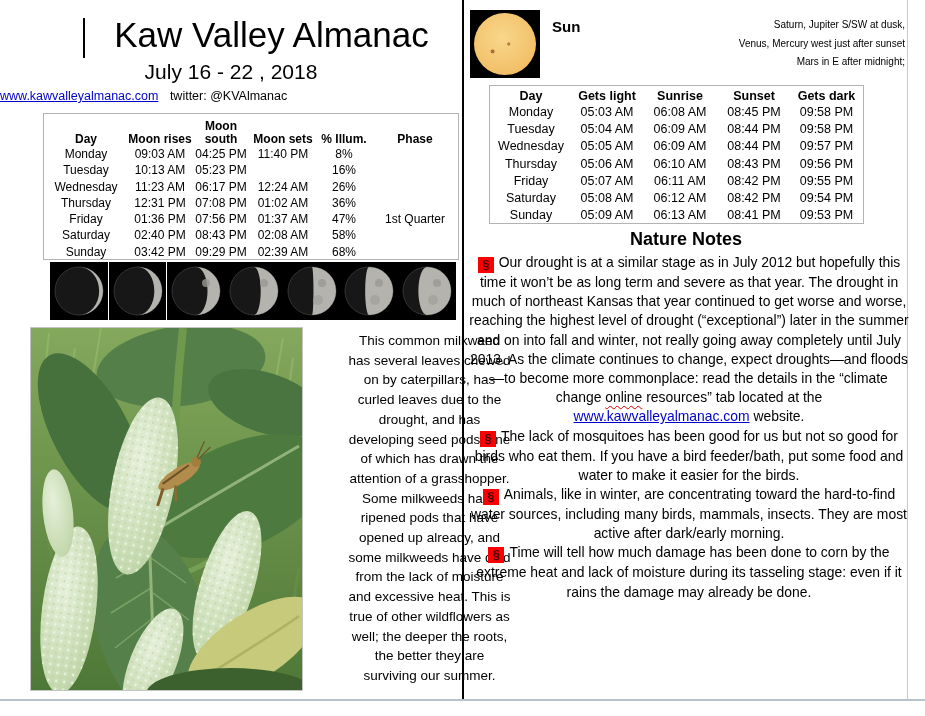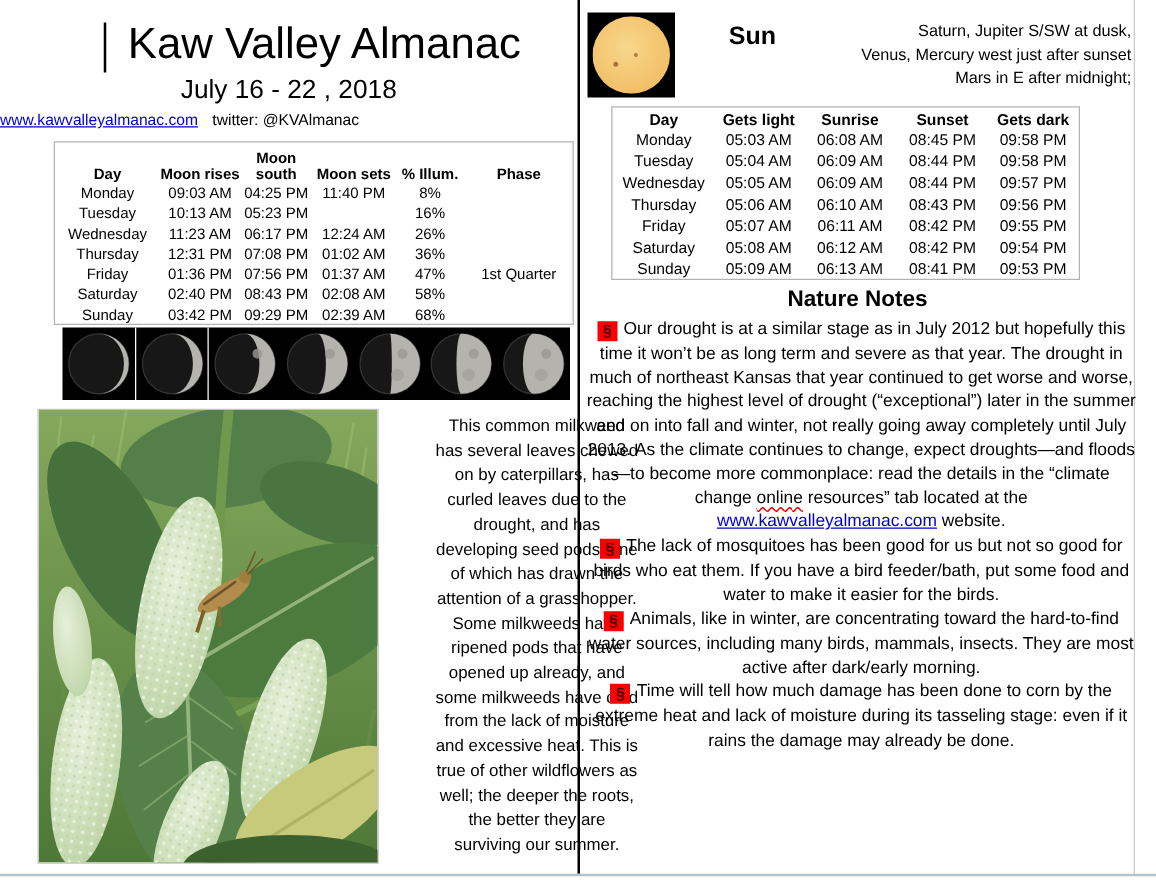--- a/index.html
+++ b/index.html
@@ -10,21 +10,21 @@
     -webkit-font-smoothing:antialiased;
   }
   .abs{position:absolute;}
 
   
   .edge-bottom{left:0;top:699px;width:925px;height:2px;background:#b7c4ce;}
   .edge-right{left:907px;top:0;width:1px;height:699px;background:#c9c9c9;}
   .col-divider{left:462px;top:0;width:2px;height:699px;background:#000;}
 
   
-  .title-wrap{left:0;top:14px;width:519px;text-align:center;}
+  .title-wrap{left:12px;top:14px;width:519px;text-align:center;}
   .page-title{font-size:35px;line-height:42px;letter-spacing:0px;}
   .text-cursor{left:83px;top:18px;width:2px;height:40px;background:#000;}
   .date-range{left:0;top:60px;width:462px;text-align:center;font-size:21px;}
   .linkline{left:0;top:89px;width:462px;font-size:12.5px;}
   a.doclink, .doclink{color:#0000cc;text-decoration:underline;cursor:pointer;}
   .twitter{color:#000;margin-left:8px;}
 
   
   .dtable{border:1px solid #b3b3b3;background:#fff;}
   .trow,.thead-row{display:grid;text-align:center;}
@@ -49,22 +49,22 @@
   .photo svg{display:block;}
   .caption{left:300px;top:331px;width:163px;text-align:center;font-size:13.5px;line-height:19.7px;margin-left:48px;}
 
   
   .sun-img{left:470px;top:10px;width:70px;height:68px;background:#000;}
   .sun-circle{margin:3px 4px;width:62px;height:62px;border-radius:50%;
     background:
       radial-gradient(circle at 30% 62%, #a96f35 0 1.5px, rgba(0,0,0,0) 2.4px),
       radial-gradient(circle at 56% 50%, #b5813f 0 1.2px, rgba(0,0,0,0) 2px),
       radial-gradient(circle at 45% 40%, #f8d78c, #f2c068 70%, #edb258);}
-  .sun-label{left:583px;top:18px;font-size:20px;font-weight:bold;}
-  .planets{left:545px;top:16px;width:360px;text-align:right;font-size:13px;line-height:18.5px;}
+  .sun-label{left:552px;top:18px;font-size:15px;font-weight:bold;}
+  .planets{left:545px;top:16px;width:360px;text-align:right;font-size:10px;line-height:18.5px;}
 
   .nn-heading{left:463px;top:229px;width:446px;text-align:center;font-size:18px;font-weight:bold;}
   .notes{left:466px;top:253px;width:446px;text-align:center;font-size:13.9px;line-height:19.2px;}
   .notes p{margin:0;}
   .pmark{display:inline-block;width:16px;height:16px;line-height:16px;background:#fb0000;
     color:#460000;font-size:13px;text-align:center;vertical-align:-2px;margin-right:5px;font-weight:bold;}
   .squiggle{text-decoration:underline;text-decoration-style:wavy;text-decoration-color:#e00000;text-decoration-thickness:1px;text-underline-offset:3px;}
 </style>
 </head>
 <body>

